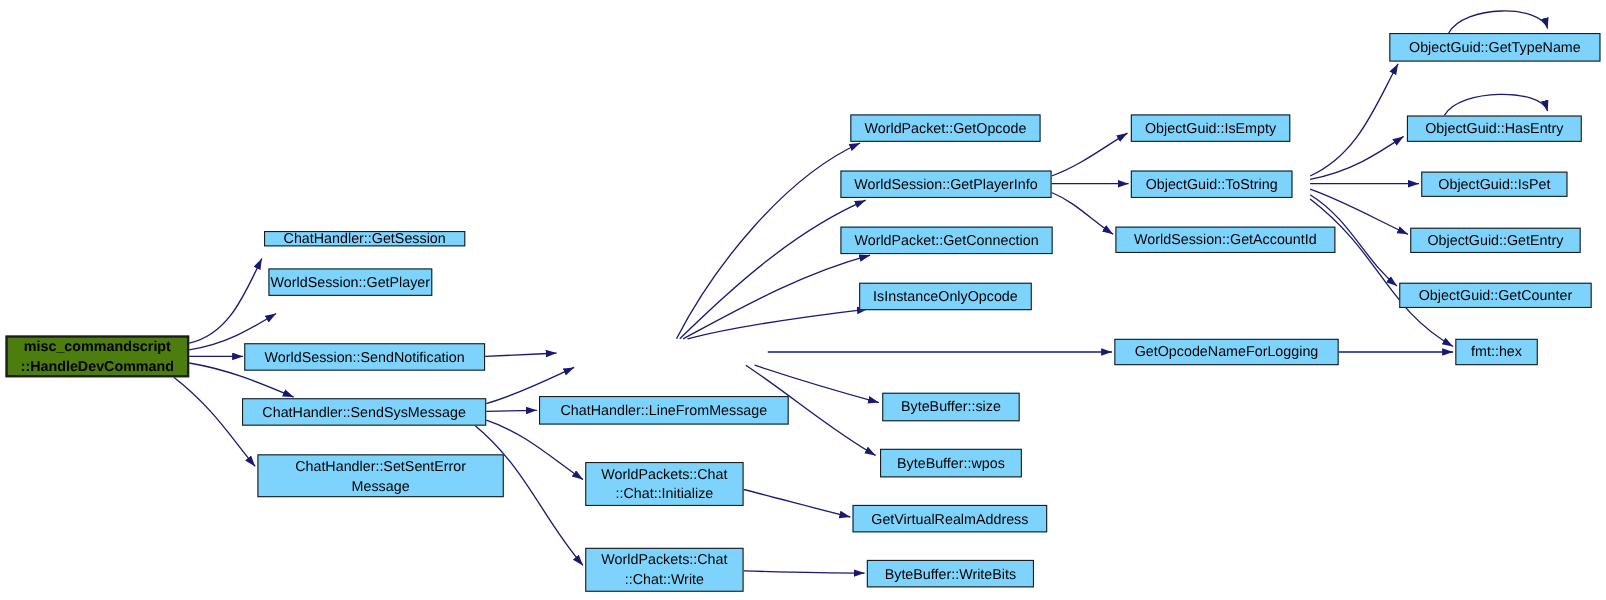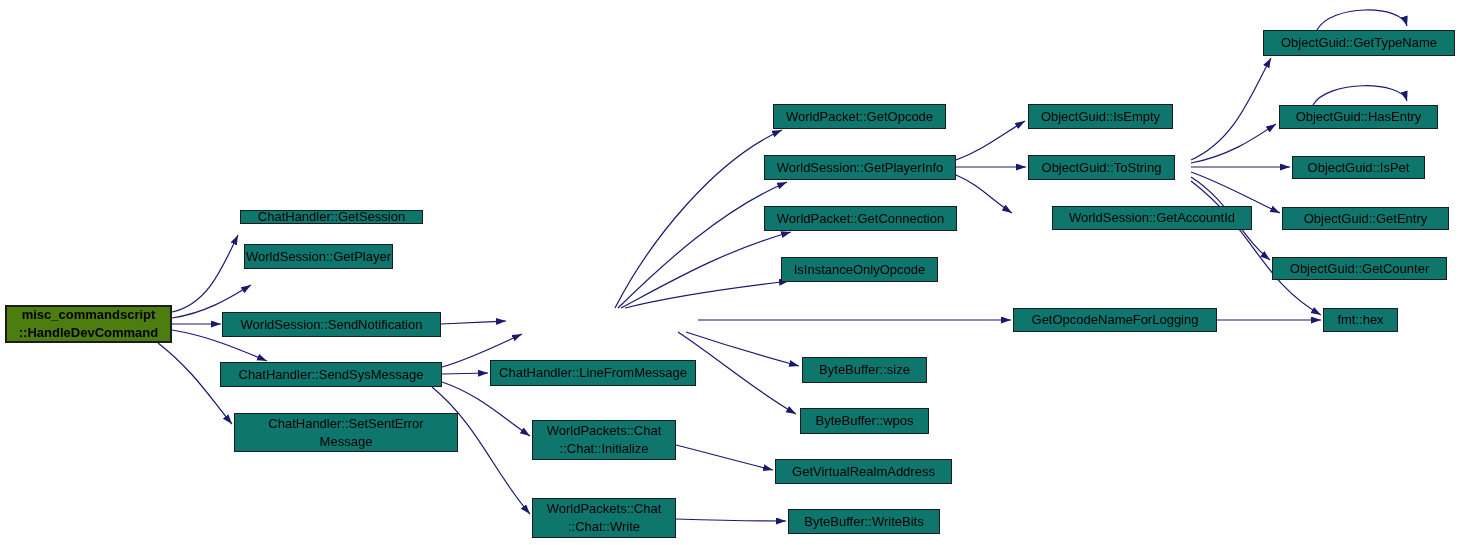--- a/index.html
+++ b/index.html
@@ -14,21 +14,21 @@
   #edges {
     position: absolute;
     left: 0; top: 0;
     width: 1460px; height: 545px;
     z-index: 1;
   }
   .node {
     position: absolute;
     z-index: 2;
     box-sizing: border-box;
-    background: #0f766e;
+    background: #7dd3fc;
     border: 1px solid #1c1c1c;
     color: #000000;
     font-size: 13px;
     line-height: 1.35;
     display: flex;
     align-items: center;
     justify-content: center;
     text-align: center;
     white-space: pre-line;
     padding: 0 2px;
@@ -88,40 +88,40 @@
   <div class="node highlight" style="left:5px;top:305px;width:167px;height:38px">misc_commandscript
 ::HandleDevCommand</div>
 
   <div class="node" style="left:240px;top:210px;width:183px;height:14px">ChatHandler::GetSession</div>
   <div class="node" style="left:244px;top:244px;width:149px;height:25px">WorldSession::GetPlayer</div>
   <div class="node" style="left:222px;top:312px;width:219px;height:25px">WorldSession::SendNotification</div>
   <div class="node" style="left:220px;top:362px;width:222px;height:25px">ChatHandler::SendSysMessage</div>
   <div class="node" style="left:234px;top:413px;width:224px;height:39px">ChatHandler::SetSentError
 Message</div>
 
-  <div class="node" style="left:490px;top:360px;width:206px;height:26px">ChatHandler::LineFromMessage</div>
+  <div class="node" style="left:490px;top:360px;width:227px;height:26px">ChatHandler::LineFromMessage</div>
   <div class="node" style="left:532px;top:420px;width:144px;height:40px">WorldPackets::Chat
 ::Chat::Initialize</div>
   <div class="node" style="left:532px;top:498px;width:144px;height:40px">WorldPackets::Chat
 ::Chat::Write</div>
 
   <div class="node" style="left:773px;top:104px;width:173px;height:25px">WorldPacket::GetOpcode</div>
   <div class="node" style="left:764px;top:155px;width:192px;height:25px">WorldSession::GetPlayerInfo</div>
   <div class="node" style="left:764px;top:206px;width:193px;height:25px">WorldPacket::GetConnection</div>
   <div class="node" style="left:781px;top:257px;width:157px;height:25px">IsInstanceOnlyOpcode</div>
   <div class="node" style="left:800px;top:408px;width:129px;height:26px">ByteBuffer::wpos</div>
   <div class="node" style="left:802px;top:357px;width:125px;height:26px">ByteBuffer::size</div>
   <div class="node" style="left:775px;top:459px;width:177px;height:25px">GetVirtualRealmAddress</div>
   <div class="node" style="left:788px;top:509px;width:152px;height:25px">ByteBuffer::WriteBits</div>
 
   <div class="node" style="left:1028px;top:104px;width:145px;height:25px">ObjectGuid::IsEmpty</div>
   <div class="node" style="left:1028px;top:155px;width:147px;height:25px">ObjectGuid::ToString</div>
-  <div class="node" style="left:1052px;top:206px;width:200px;height:24px">WorldSession::GetAccountId</div>
+  <div class="node" style="left:1014px;top:206px;width:200px;height:24px">WorldSession::GetAccountId</div>
   <div class="node" style="left:1013px;top:308px;width:204px;height:24px">GetOpcodeNameForLogging</div>
 
   <div class="node" style="left:1263px;top:30px;width:192px;height:26px">ObjectGuid::GetTypeName</div>
   <div class="node" style="left:1279px;top:105px;width:159px;height:24px">ObjectGuid::HasEntry</div>
   <div class="node" style="left:1292px;top:156px;width:133px;height:23px">ObjectGuid::IsPet</div>
-  <div class="node" style="left:1282px;top:207px;width:167px;height:23px">ObjectGuid::GetEntry</div>
+  <div class="node" style="left:1282px;top:207px;width:155px;height:23px">ObjectGuid::GetEntry</div>
   <div class="node" style="left:1272px;top:257px;width:175px;height:23px">ObjectGuid::GetCounter</div>
   <div class="node" style="left:1323px;top:308px;width:75px;height:24px">fmt::hex</div>
 
 </div>
 
 </body></html>

